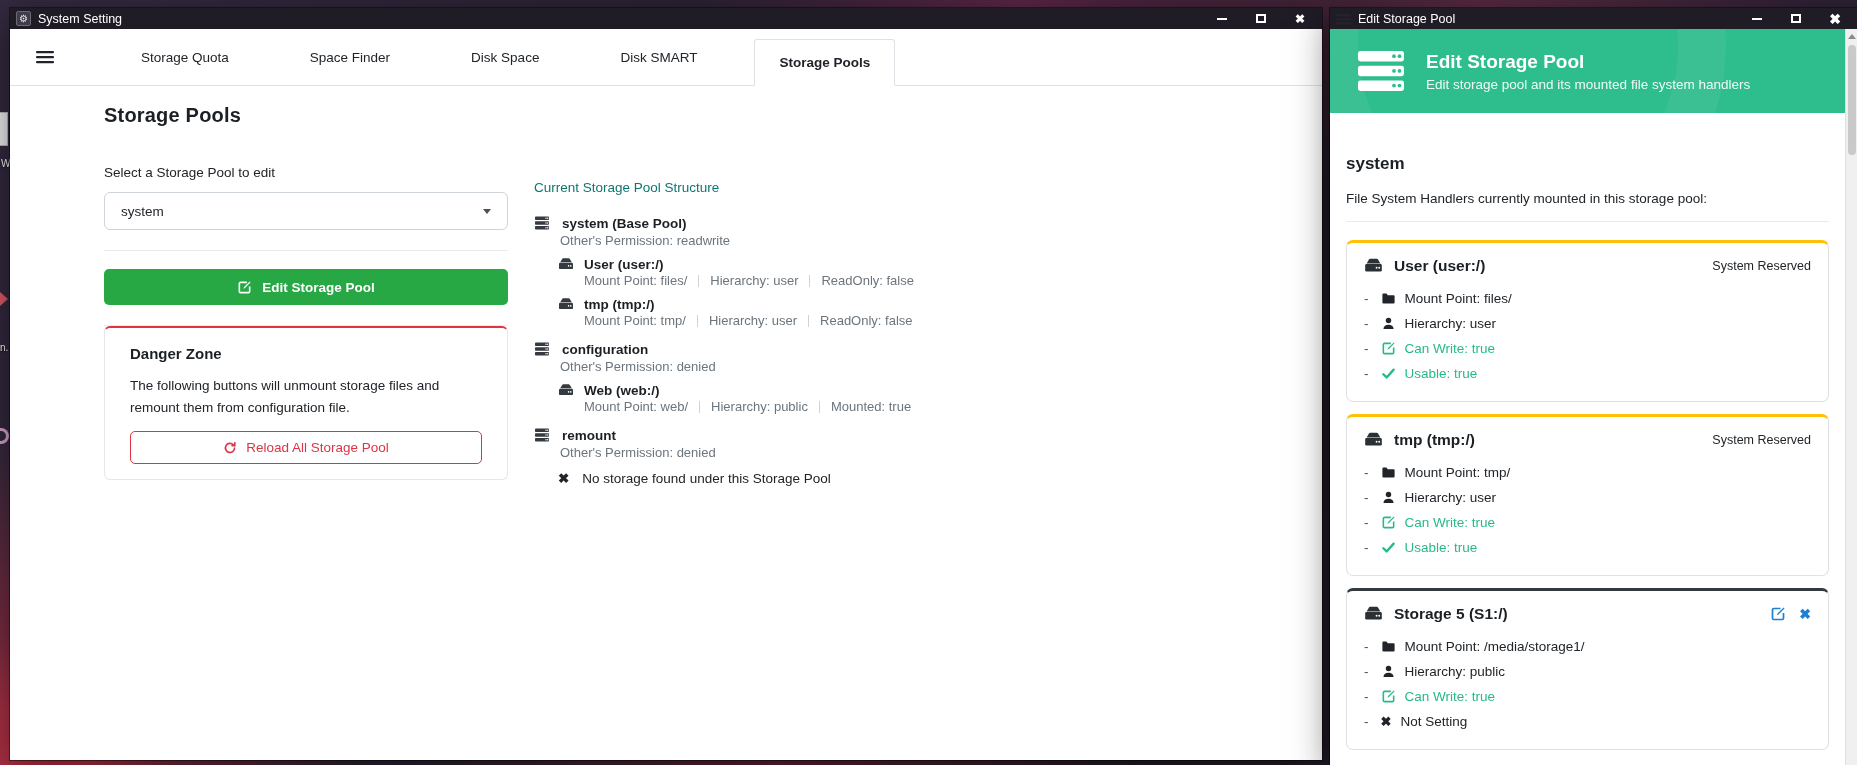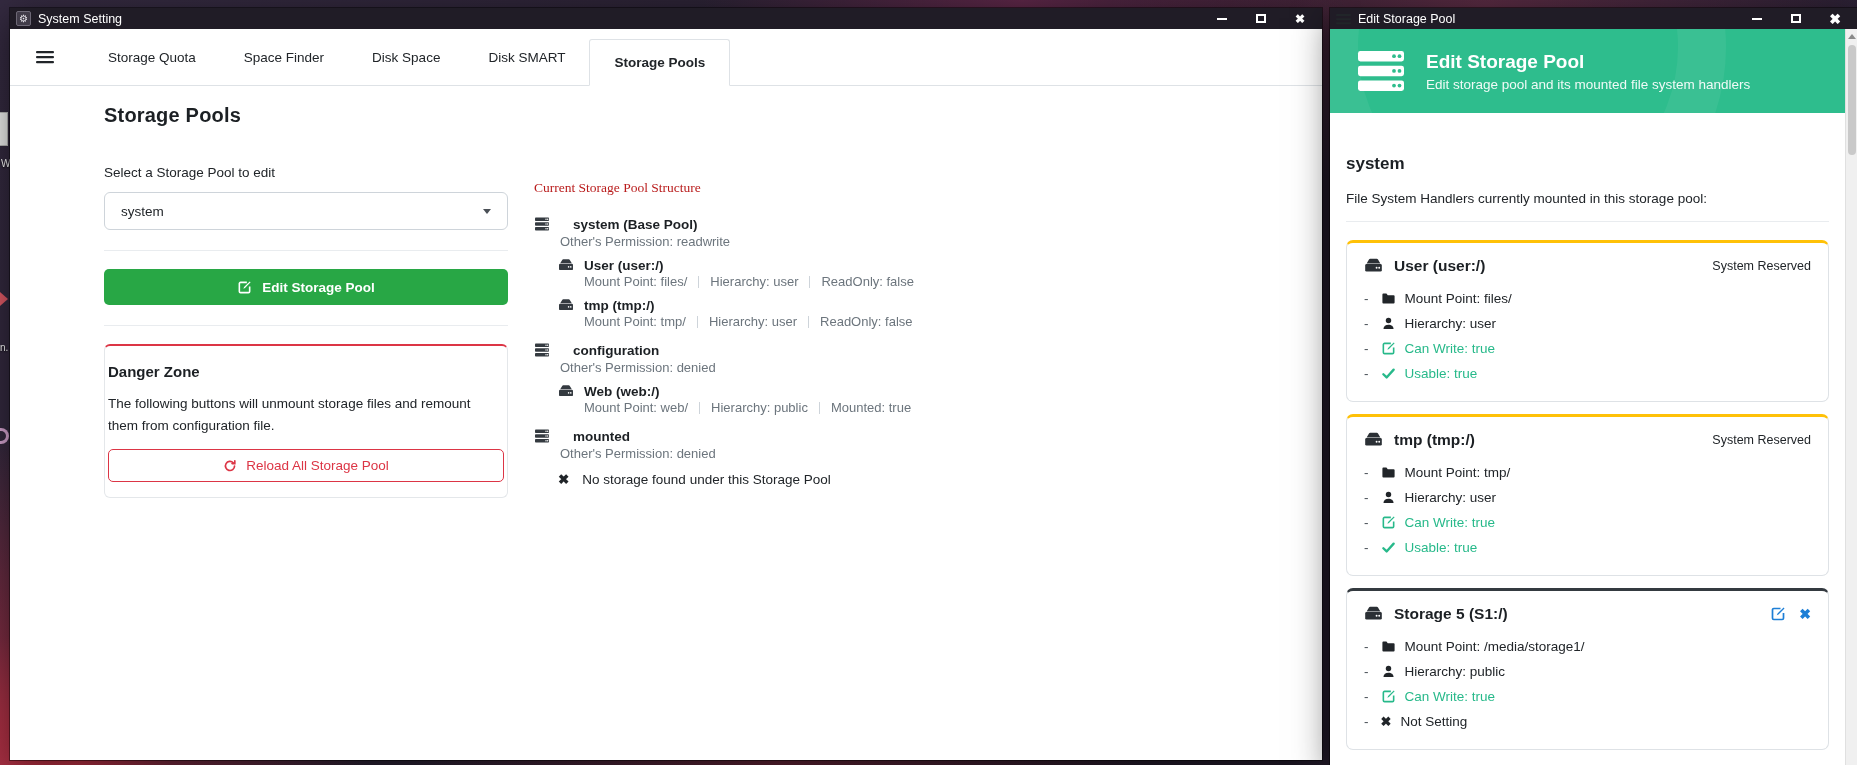--- a/index.html
+++ b/index.html
@@ -20,44 +20,44 @@
   .titlebar { height:21px; background:var(--titlebar_bg); color:#fff; display:flex; align-items:center; padding:0 6px; gap:7px; font-size:12.5px; }
   .tb-spacer { flex:1; }
   .tb-btn { width:32px; height:100%; display:flex; align-items:center; justify-content:center; color:#fff; cursor:default; }
   .min-glyph { width:10px; height:2px; background:#fff; display:block; }
   .max-glyph { width:10px; height:9px; border:2px solid #fff; display:block; }
   .close-glyph { font-size:12px; font-weight:bold; line-height:1; }
   .gear { width:15px; height:15px; background:#413c49; border:1px solid #6d6876; border-radius:2px; display:flex; align-items:center; justify-content:center; font-size:10px; color:#e8e6ec; }
   .burger-svg rect { fill:#d8d6dd; }
   
   #sys-win { left:10px; top:8px; width:1312px; height:752px; }
-  .tabbar { position:relative; height:57px; display:flex; align-items:stretch; background:#fff; border-bottom:1px solid #dee2e6; padding-left:22px; }
+  .tabbar { position:relative; height:57px; display:flex; align-items:stretch; background:#fff; border-bottom:1px solid #dee2e6; padding-left:22px;gap:33px; }
   .menu-toggle { align-self:center; margin:0 30px 0 4px; display:flex; }
   .menu-toggle svg rect { fill:#212529; }
   .tab { align-self:center; padding:10px 24px; font-size:13.5px; color:#212529; white-space:nowrap; }
   .tab.active { align-self:flex-end; height:47px; display:flex; align-items:center; border:1px solid #dee2e6; border-bottom:1px solid #fff; margin-bottom:-1px; border-radius:3px 3px 0 0; font-weight:700; }
   .left-col { position:absolute; left:94px; top:96px; width:404px; }
   .page-title { font-size:20px; font-weight:700; color:#1c2024; letter-spacing:.2px; }
   .page-subtitle { margin-top:5px; font-size:13.5px; color:#6c757d; }
   .select-label { margin-top:38px; font-size:13.5px; color:#212529; }
   .pool-select { margin-top:12px; height:38px; border:1px solid #ced4da; border-radius:6px; display:flex; align-items:center; padding:0 16px; font-size:13.5px; color:#212529; background:#fff; cursor:default; }
   .caret-down { margin-left:auto; width:0; height:0; border-left:4.5px solid transparent; border-right:4.5px solid transparent; border-top:5.5px solid #4a5056; }
   .hr { border:none; border-top:1px solid #e9ecef; margin-top:20px; }
   .btn-green { margin-top:18px; height:36px; width:100%; background:var(--button_green); border:none; border-radius:5px; color:#fff; font-weight:700; font-size:13.5px; display:flex; align-items:center; justify-content:center; gap:10px; font-family:inherit; }
-  .danger-card { margin-top:18px; border:1px solid #e4e7ea; border-top:2px solid var(--danger_red); border-radius:6px; padding:17px 3px 15px; }
+  .danger-card { border:1px solid #e4e7ea; border-top:2px solid var(--danger_red); border-radius:6px; padding:17px 25px 15px; }
   .danger-title { font-size:15px; font-weight:700; color:#1c2024; }
   .danger-text { margin-top:13px; font-size:13.5px; color:#212529; line-height:1.6; }
   .btn-outline-red { margin-top:13px; height:33px; width:100%; background:#fff; border:1px solid var(--danger_red); border-radius:5px; color:var(--danger_red); font-size:13.5px; display:flex; align-items:center; justify-content:center; gap:9px; font-family:inherit; }
   .btn-outline-red + .btn-outline-red { margin-top:10px; }
   
   .structure { position:absolute; left:524px; top:172px; width:620px; }
-  .structure-title { font-size:13.5px; color:#b91c1c;font-family:Liberation Serif, serif; }
+  .structure-title { font-size:13.5px; color:#0f766e; }
   .tree { margin-top:20px; }
   .pool { margin-bottom:13px; }
-  .pool-head { display:flex; align-items:center; gap:23px; color:#2b3035; }
+  .pool-head { display:flex; align-items:center; gap:12px; color:#2b3035; }
   .pool-name { font-size:13.5px; font-weight:700; color:#1c2024; }
   .pool-perm { margin-left:26px; margin-top:2px; font-size:13px; color:#6c757d; }
   .handler { margin-left:24px; margin-top:8px; }
   .handler-head { display:flex; align-items:center; gap:10px; color:#2b3035; }
   .handler-name { font-size:13.5px; font-weight:700; color:#1c2024; }
   .handler-detail { margin-left:26px; margin-top:1px; font-size:13px; color:#6c757d; display:flex; align-items:center; }
   .pipe { display:inline-block; width:0; height:12px; border-left:1px solid #ced4da; margin:0 11px; }
   .empty-row { margin-left:24px; margin-top:11px; display:flex; align-items:center; gap:13px; font-size:13.5px; color:#212529; }
   .x-glyph { font-weight:bold; font-style:normal; line-height:1; }
   
@@ -276,21 +276,21 @@
               </g>
               <g fill="#fff">
                 <circle cx="12" cy="3.25" r="0.7"></circle>
                 <circle cx="13.7" cy="3.25" r="0.7"></circle>
                 <circle cx="12" cy="8" r="0.7"></circle>
                 <circle cx="13.7" cy="8" r="0.7"></circle>
                 <circle cx="12" cy="12.75" r="0.7"></circle>
                 <circle cx="13.7" cy="12.75" r="0.7"></circle>
               </g>
             </svg>
-          <span class="pool-name">mounted</span>
+          <span class="pool-name">remount</span>
         </div>
         <div class="pool-perm">Other's Permission: denied</div>
         <div class="empty-row">
           <i class="x-glyph">✖</i>
           <span>No storage found under this Storage Pool</span>
         </div>
       </div>
     </div>
   </div>
 </div>

